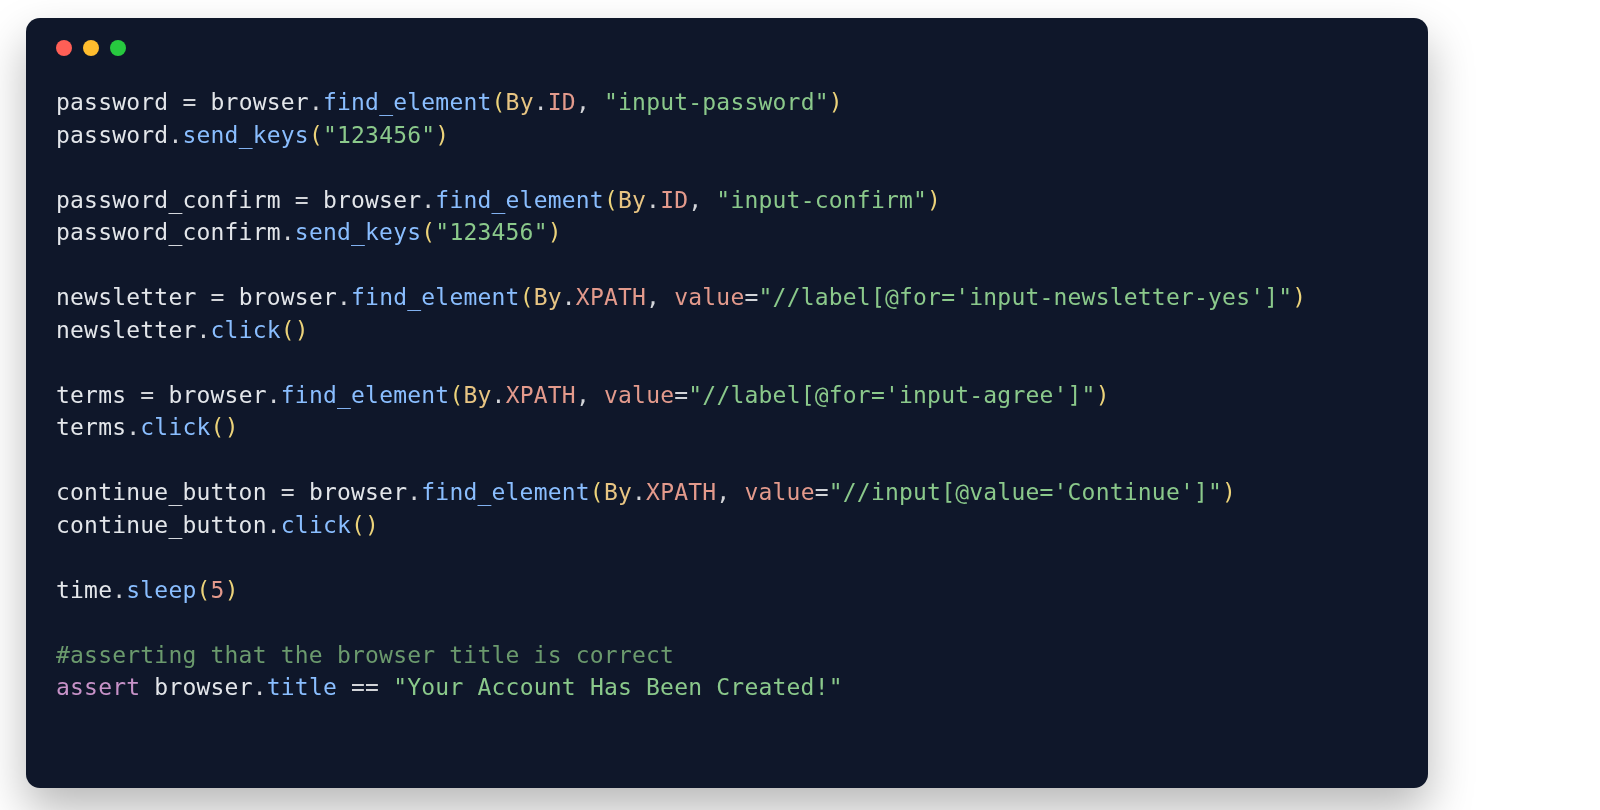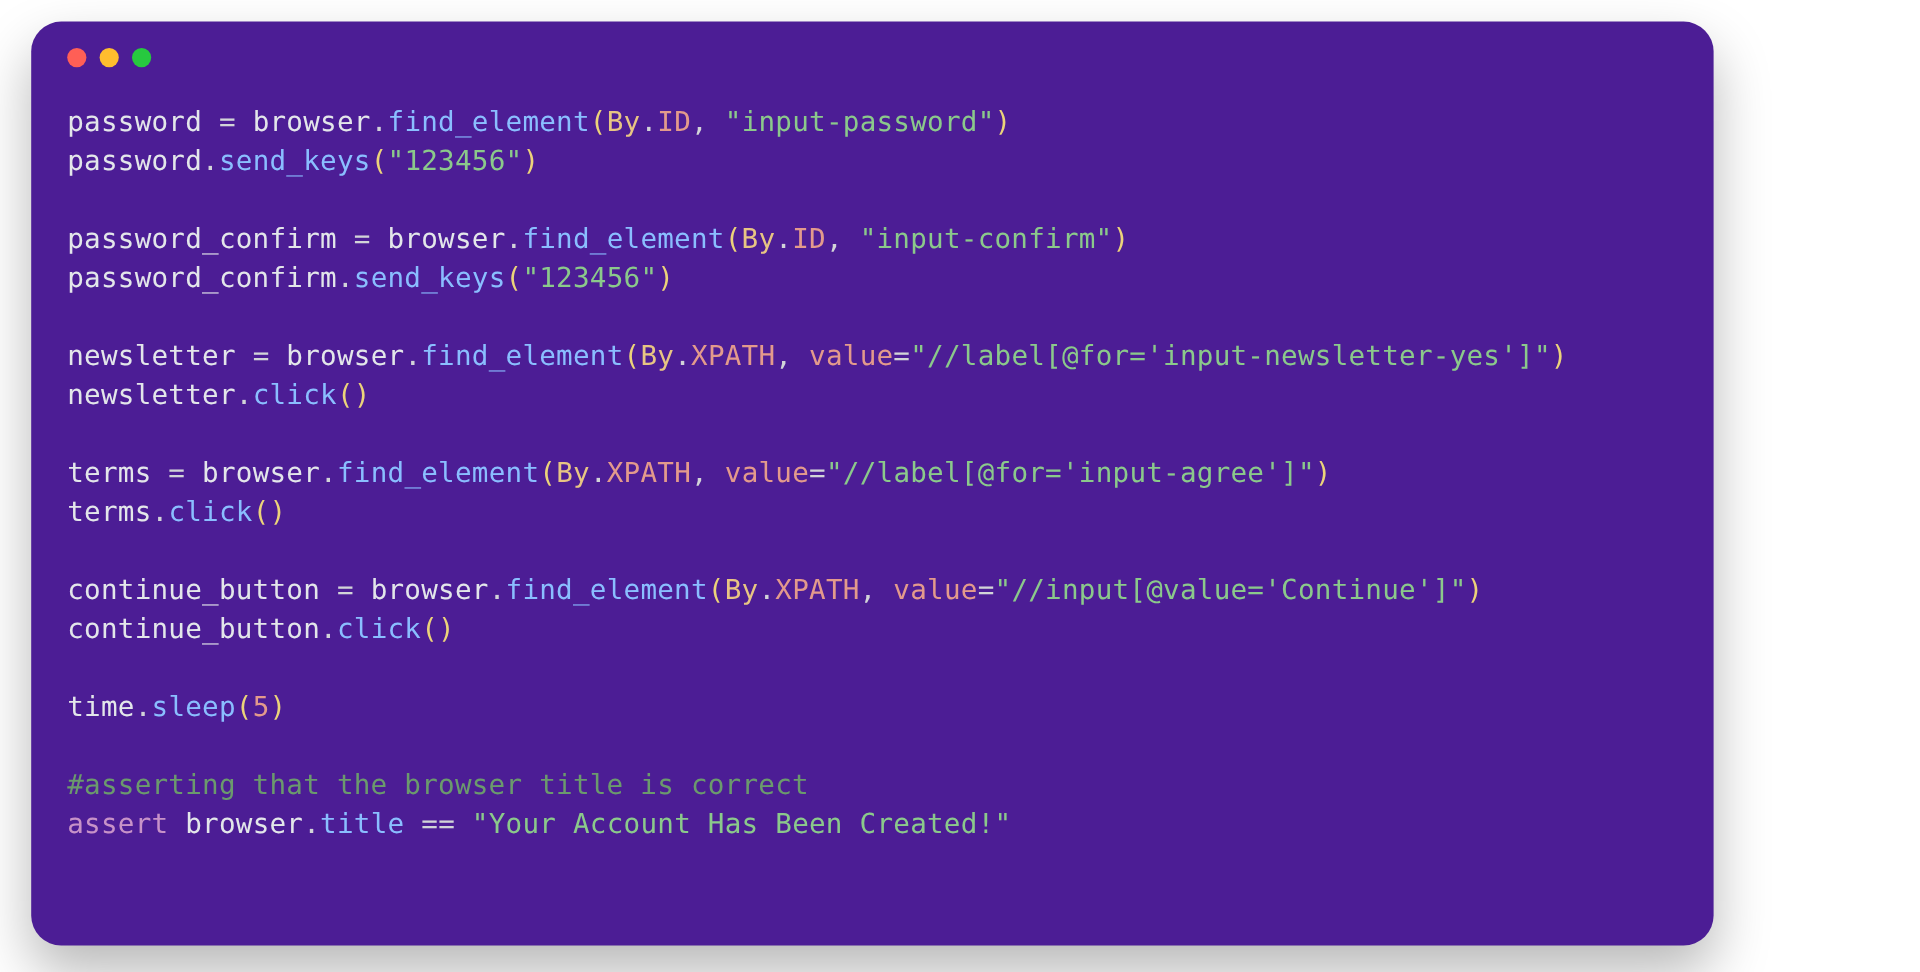--- a/index.html
+++ b/index.html
@@ -9,22 +9,22 @@
     background: #ffffff;
     font-family: ui-monospace, "SF Mono", Menlo, Monaco, Consolas, monospace;
     overflow: hidden;
   }
   .wrap {
     padding: 18px 26px 26px 26px;
   }
   .editor {
     width: 1402px;
     height: 770px;
-    background: #4c1d95;
-    border-radius: 25px;
+    background: #0f172a;
+    border-radius: 14px;
     box-shadow: 0 22px 46px rgba(0,0,0,0.28);
     padding: 22px 30px 26px 30px;
     color: #d6d6d6;
     position: relative;
   }
   .traffic {
     display: flex;
     gap: 11px;
     margin-bottom: 30px;
   }

